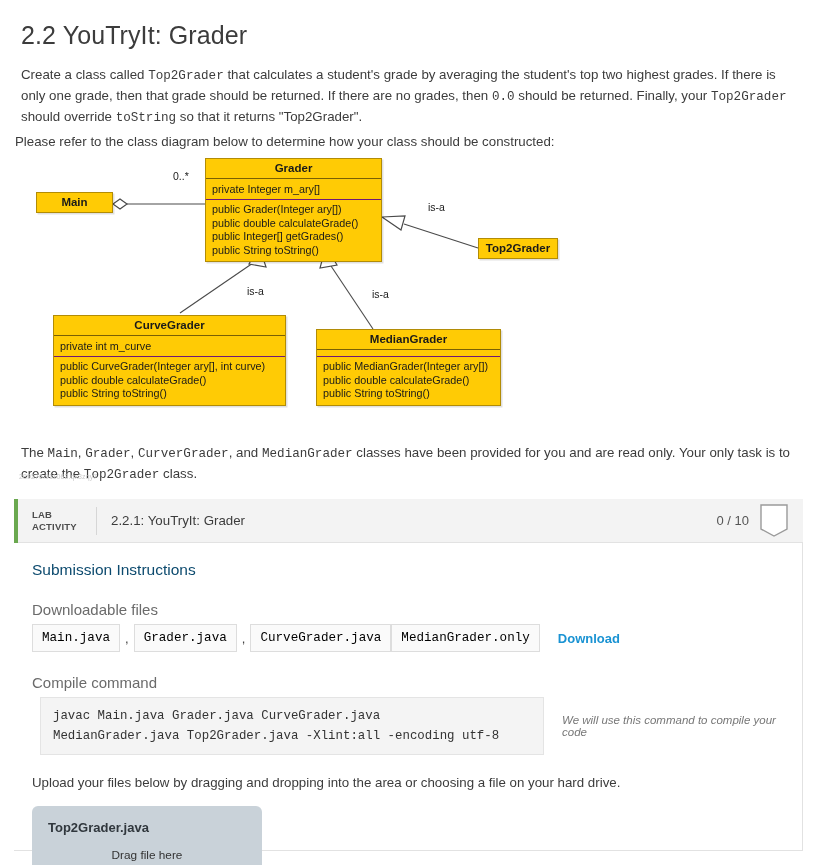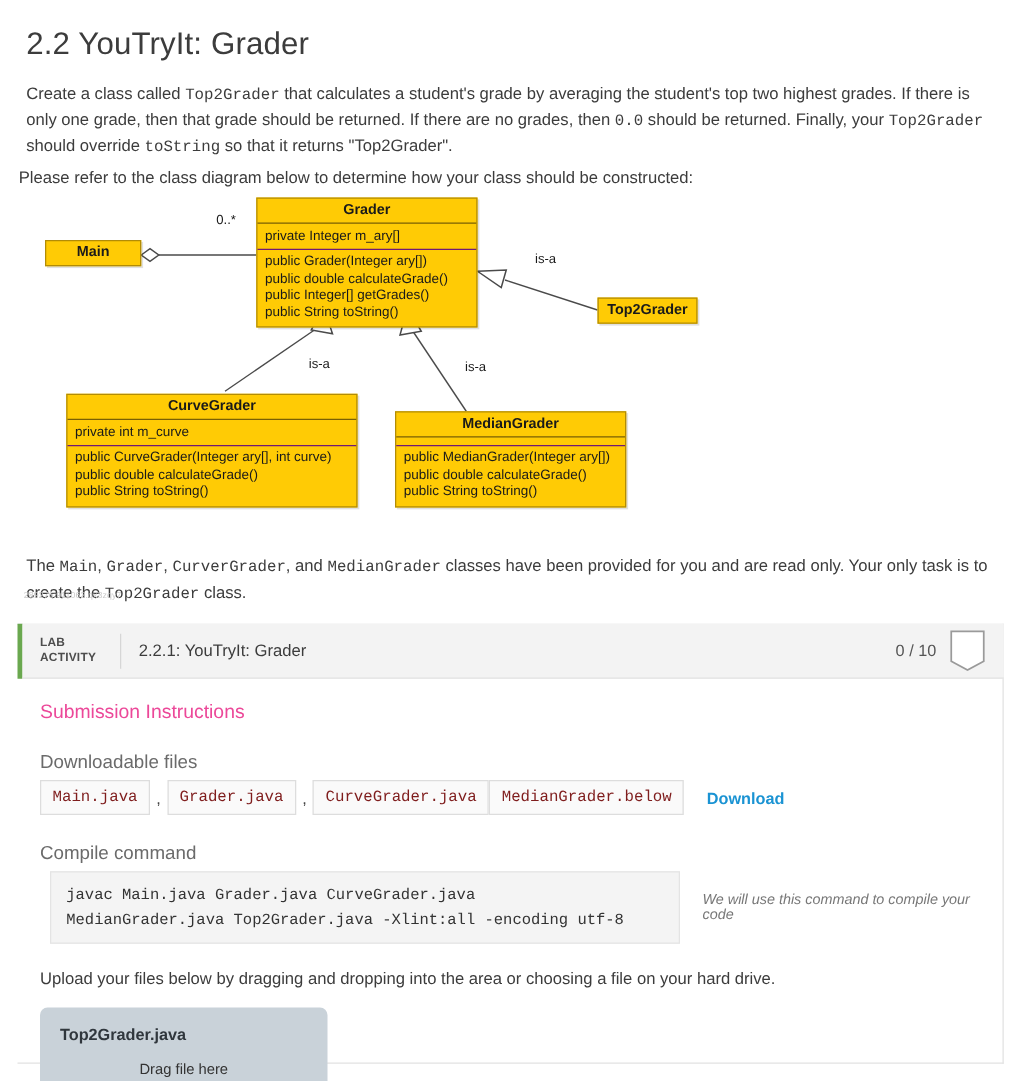--- a/index.html
+++ b/index.html
@@ -93,26 +93,26 @@
     width: 60px; margin-left: 14px; font-size: 9.5px; font-weight: bold;
     color: #4d4d4d; line-height: 11.5px; letter-spacing: .2px;
   }
   .lab-divider { width: 1px; height: 28px; background: #d6d6d6; margin: 0 14px 0 4px; }
   .lab-title { flex: 1; font-size: 13.3px; color: #3c3c3c; }
   .lab-score { font-size: 13px; color: #555; margin-right: 10px; }
   .lab-bookmark { width: 30px; height: 36px; margin-right: 14px; }
 
   
   #submission { position: absolute; left: 18px; top: 543px; width: 785px; }
-  .sub-heading { margin: 18px 0 0 14px; font-size: 15.5px; color: #ec4899; font-weight: 400; }
+  .sub-heading { margin: 18px 0 0 14px; font-size: 15.5px; color: #0c4a6e; font-weight: 400; }
   .field-label { margin: 22px 0 6px 14px; font-size: 15px; color: #6b6b6b; }
   .files-row { display: flex; align-items: center; margin-left: 14px; }
   .file-chip {
     font-family: "Liberation Mono", "DejaVu Sans Mono", monospace;
-    font-size: 12.6px; color: #7f1d1d;
+    font-size: 12.6px; color: #000000;
     background: #fafafa; border: 1px solid #dddddd;
     padding: 6px 9px 6px 9px;
   }
   .file-comma { font-size: 13px; color: #444; padding: 0 5px; }
   .download-link {
     color: #1a93d3; font-size: 13px; font-weight: bold;
     margin-left: 18px; cursor: pointer;
   }
   .cmd-row { display: flex; align-items: center; margin-left: 22px; }
   .cmd-box {
@@ -232,21 +232,21 @@
     <h2 class="sub-heading">Submission Instructions</h2>
 
     <div class="field-label">Downloadable files</div>
 
     <div class="files-row">
       <span class="file-chip">Main.java</span>
       <span class="file-comma">,</span>
       <span class="file-chip">Grader.java</span>
       <span class="file-comma">,</span>
       <span class="file-chip">CurveGrader.java</span>
-      <span class="file-chip">MedianGrader.below</span>
+      <span class="file-chip">MedianGrader.only</span>
       <span class="download-link">Download</span>
     </div>
 
     <div class="field-label">Compile command</div>
 
     <div class="cmd-row">
       <div class="cmd-box">javac Main.java Grader.java CurveGrader.java
 MedianGrader.java Top2Grader.java -Xlint:all -encoding utf-8</div>
       <div class="cmd-note">We will use this command to compile your code</div>
     </div>

